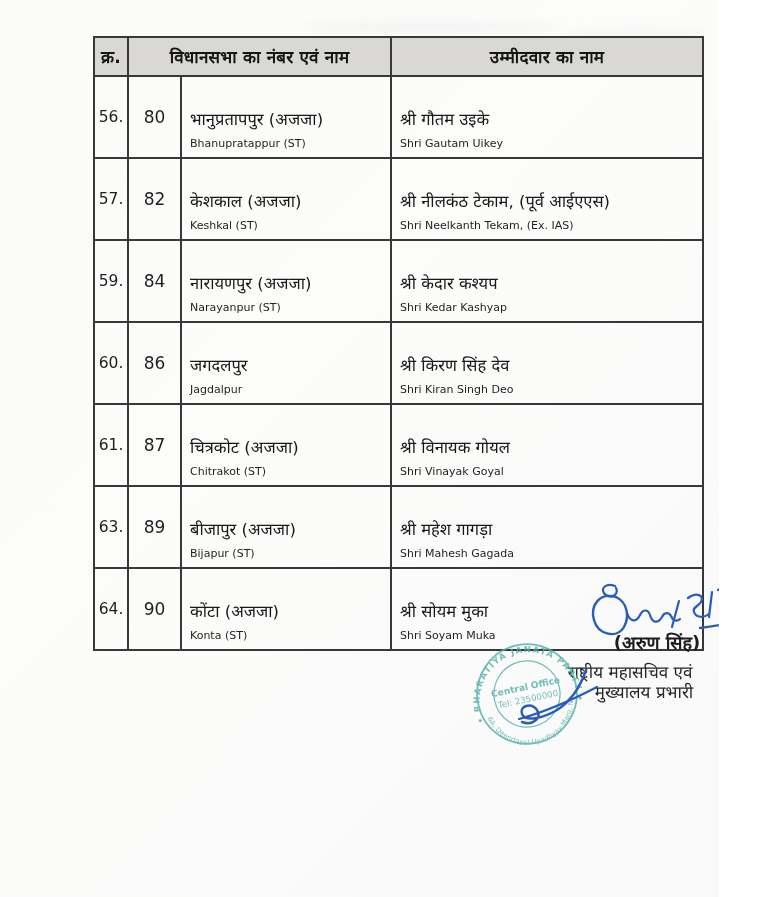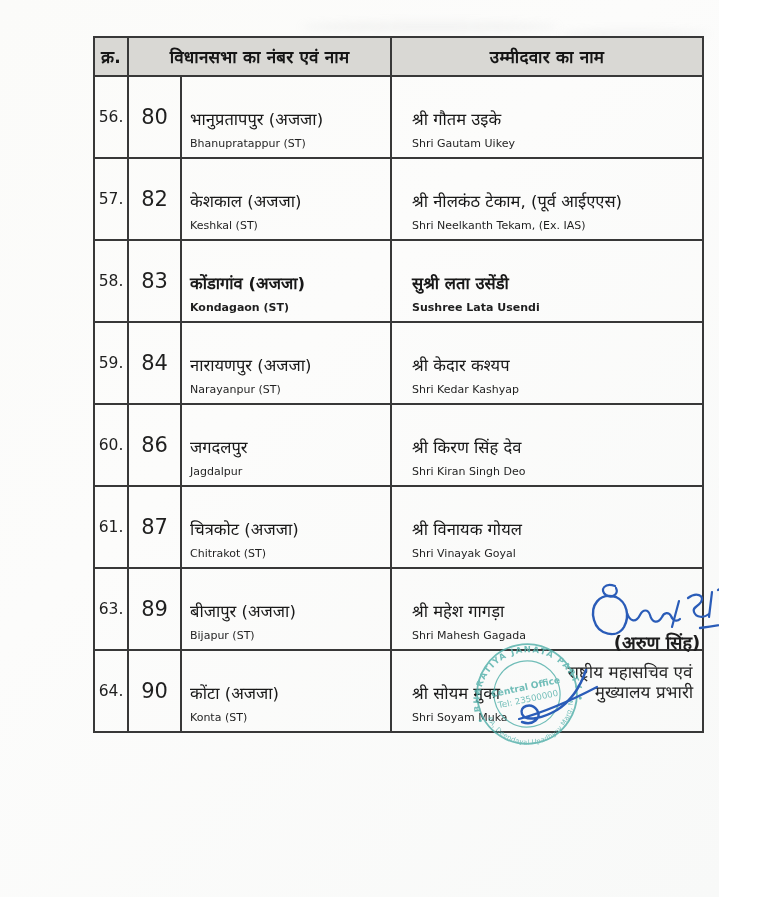--- a/index.html
+++ b/index.html
@@ -21,23 +21,23 @@
     border-collapse:collapse; table-layout:fixed; width:609px;
     color:#1f1f1f;
   }
   .candidates th, .candidates td { border:2px solid #383838; padding:0; }
   .candidates th {
     background:#d9d8d4; height:37px; font-size:17px; font-weight:bold; color:#161616;
     text-align:center; letter-spacing:.2px;
   }
   .candidates td { height:53px; vertical-align:middle; }
   td.c-serial { text-align:center; font-size:15.5px; }
-  td.c-num    { text-align:center; font-size:21px; }
+  td.c-num    { text-align:center; font-size:17px; }
   td.c-const  { padding:2px 4px 2px 8px; }
-  td.c-cand   { padding:2px 4px 2px 20px;border-radius:7px; }
+  td.c-cand   { padding:2px 4px 2px 8px;border-radius:7px; }
   .hi { font-size:16.5px; line-height:25px; color:#181818; font-weight:500; white-space:nowrap;margin-top:28px; }
   .en { font-size:11px; line-height:23px; color:#1f1f1f; font-weight:500; white-space:nowrap; }
   tr.bold-row .hi, tr.bold-row .en { font-weight:bold; }
 
   
   .sig-name {
     position:absolute; left:603px; top:630px; width:108px; text-align:center;
     font-size:18px; font-weight:bold; color:#1d1d1d; white-space:nowrap;
   }
   .sig-title1 {
@@ -102,32 +102,20 @@
         <tr>
       <td class="c-serial">57.</td>
       <td class="c-num">82</td>
       <td class="c-const">
         <div class="hi">केशकाल (अजजा)</div>
         <div class="en">Keshkal (ST)</div>
       </td>
       <td class="c-cand">
         <div class="hi">श्री नीलकंठ टेकाम, (पूर्व आईएएस)</div>
         <div class="en">Shri Neelkanth Tekam, (Ex. IAS)</div>
-      </td>
-    </tr>
-        <tr class="bold-row">
-      <td class="c-serial">58.</td>
-      <td class="c-num">83</td>
-      <td class="c-const">
-        <div class="hi">कोंडागांव (अजजा)</div>
-        <div class="en">Kondagaon (ST)</div>
-      </td>
-      <td class="c-cand">
-        <div class="hi">सुश्री लता उसेंडी</div>
-        <div class="en">Sushree Lata Usendi</div>
       </td>
     </tr>
         <tr>
       <td class="c-serial">59.</td>
       <td class="c-num">84</td>
       <td class="c-const">
         <div class="hi">नारायणपुर (अजजा)</div>
         <div class="en">Narayanpur (ST)</div>
       </td>
       <td class="c-cand">

